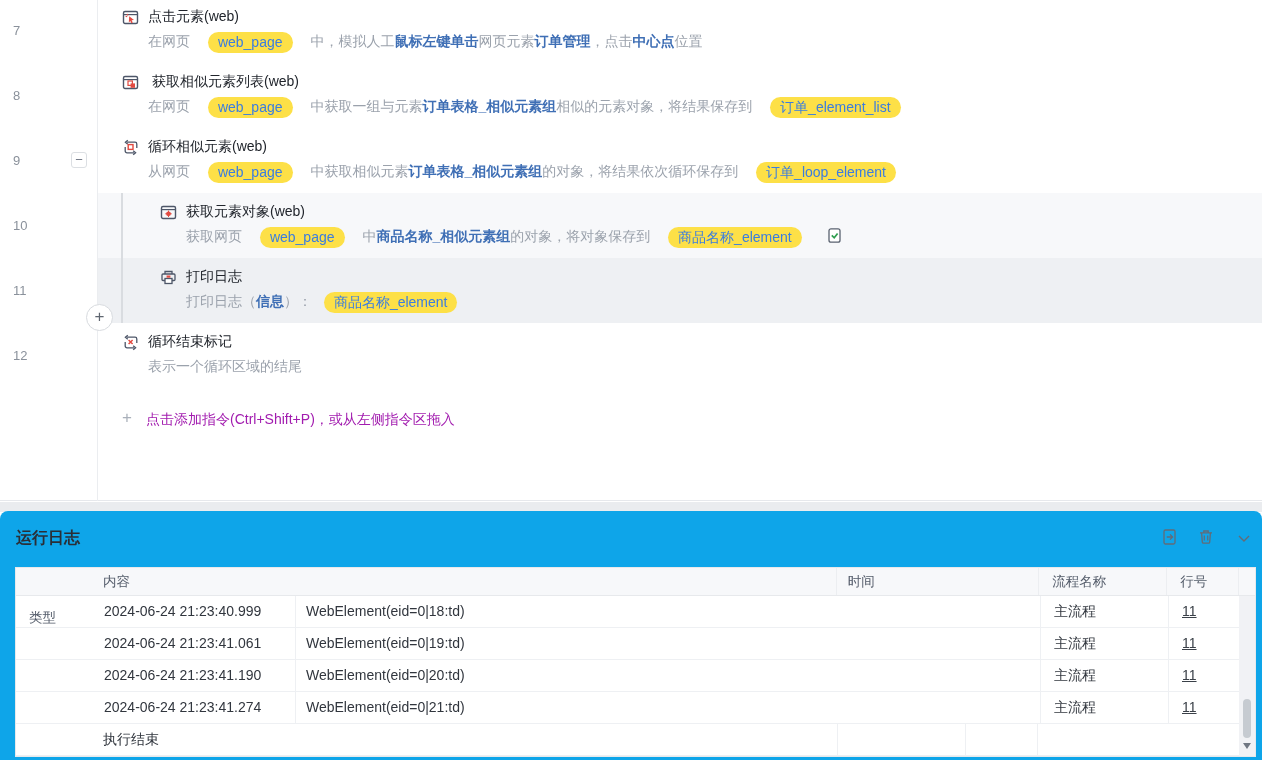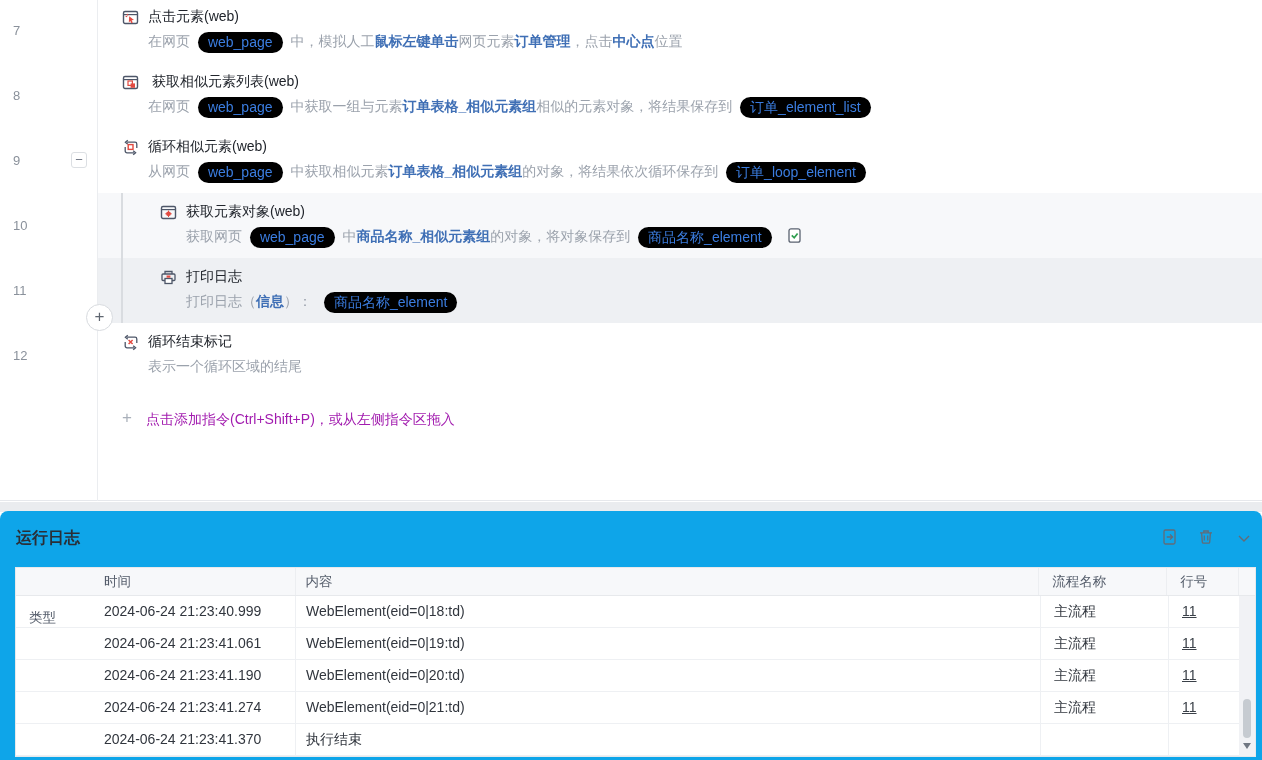--- a/index.html
+++ b/index.html
@@ -14,21 +14,21 @@
   .hl-10 { position:absolute; left:98px; right:0; top:193px; height:65px; background:#f7f8fa; }
   .hl-11 { position:absolute; left:98px; right:0; top:258px; height:65px; background:#eef0f3; }
   .indent-guide { position:absolute; left:121px; top:193px; width:2px; height:130px; background:#d9dce0; }
   .step { position:absolute; left:0; right:0; height:65px; }
   .num { position:absolute; left:13px; top:0; height:65px; line-height:65px; font-size:13px; color:#8a919b; }
   .sicon { position:absolute; top:11px; width:17px; height:17px; }
   .stitle { position:absolute; top:9px; font-size:14px; font-weight:400; color:#21252c; line-height:18px; white-space:nowrap; }
   .sdesc { position:absolute; top:31px; font-size:14px; color:#9ba2ac; line-height:24px; white-space:nowrap; }
   .t { color:#9ba2ac; }
   .p { color:#3f6fb5; font-weight:600; }
-  .pill { display:inline-block; background:#000000; color:#3b7de0; border-radius:11px; padding:0 10px; line-height:21px; font-size:14px; margin:0 4px; vertical-align:-1px; cursor:pointer; }
+  .pill { display:inline-block; background:#fde047; color:#3b7de0; border-radius:11px; padding:0 10px; line-height:21px; font-size:14px; margin:0 14px; vertical-align:-1px; cursor:pointer; }
   .collapse-box { position:absolute; left:71px; top:24px; width:16px; height:16px; border:1px solid #dcdfe3; border-radius:3px; background:#fff; color:#6b7280; font-size:13px; line-height:13px; text-align:center; cursor:pointer; }
   .plus-btn { position:absolute; left:86px; top:304px; width:27px; height:27px; border:1px solid #d8dbdf; border-radius:50%; background:#fff; color:#5f6670; font-size:17px; line-height:24px; text-align:center; cursor:pointer; z-index:3; }
   .check-btn { display:inline-block; width:17px; height:17px; margin-left:10px; vertical-align:-3px; cursor:pointer; }
   .add-row { position:absolute; left:0; top:405px; height:30px; right:0; cursor:pointer; }
   .add-plus { position:absolute; left:122px; top:3px; font-size:17px; color:#a9b0ba; line-height:20px; }
   .add-text { position:absolute; left:146px; top:4px; font-size:14px; color:#a21caf; line-height:20px; }
   
   .gray-strip { position:absolute; left:0; top:502px; width:1262px; height:10px; background:#eaecef; }
   .log-panel { position:absolute; left:0; top:511px; width:1262px; height:249px; background:#0ea5e9; border-radius:8px 8px 0 0; }
   .log-title { position:absolute; left:16px; top:17px; font-size:16px; font-weight:600; color:#2a2e36; }
@@ -200,22 +200,22 @@
     </span>
     <span class="panel-tool tool-chevron">
       <svg width="18" height="18" viewBox="0 0 18 18">
           <path d="M4 6 L9 11 L14 6" fill="none" stroke="#636b77" stroke-width="1.4"></path>
         </svg>
     </span>
 
     <div class="log-table">
       <div class="lhead">
         <div class="hc w-type">类型</div>
+        <div class="hc w-content">内容</div>
         <div class="hc w-time">时间</div>
-        <div class="hc w-content">内容</div>
         <div class="hc w-flow">流程名称</div>
         <div class="hc w-line">行号</div>
         <div class="hc w-fill"></div>
       </div>
       <div class="lbody">
         <div class="lrow">
           <div class="c w-type">信息</div>
           <div class="c w-time">2024-06-24 21:23:40.999</div>
           <div class="c w-content">WebElement(eid=0|18:td)</div>
           <div class="c w-flow">主流程</div>
@@ -237,21 +237,20 @@
         </div>
         <div class="lrow">
           <div class="c w-type">信息</div>
           <div class="c w-time">2024-06-24 21:23:41.274</div>
           <div class="c w-content">WebElement(eid=0|21:td)</div>
           <div class="c w-flow">主流程</div>
           <div class="c w-line"><span class="line-link">11</span></div>
         </div>
         <div class="lrow">
           <div class="c w-type">信息</div>
-          <div class="c w-time">2024-06-24 21:23:41.370</div>
           <div class="c w-content">执行结束</div>
           <div class="c w-flow"></div>
           <div class="c w-line"><span class="line-link"></span></div>
         </div>
         <div class="sb">
           <span class="sb-up"></span>
           <span class="sb-thumb"></span>
           <span class="sb-down"></span>
         </div>
       </div>

